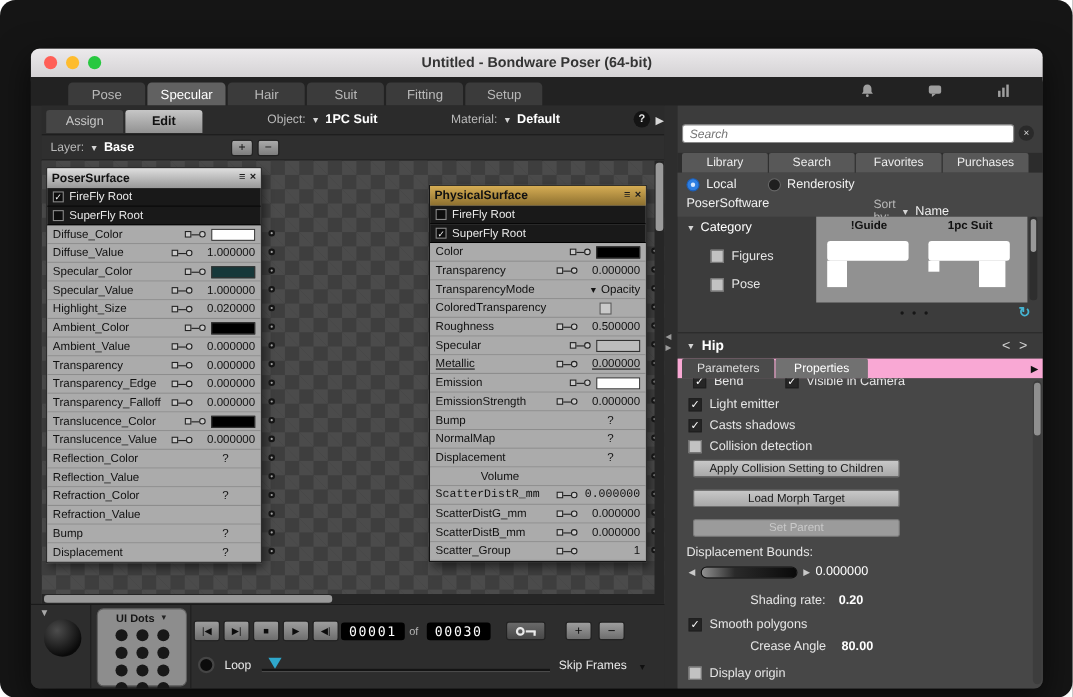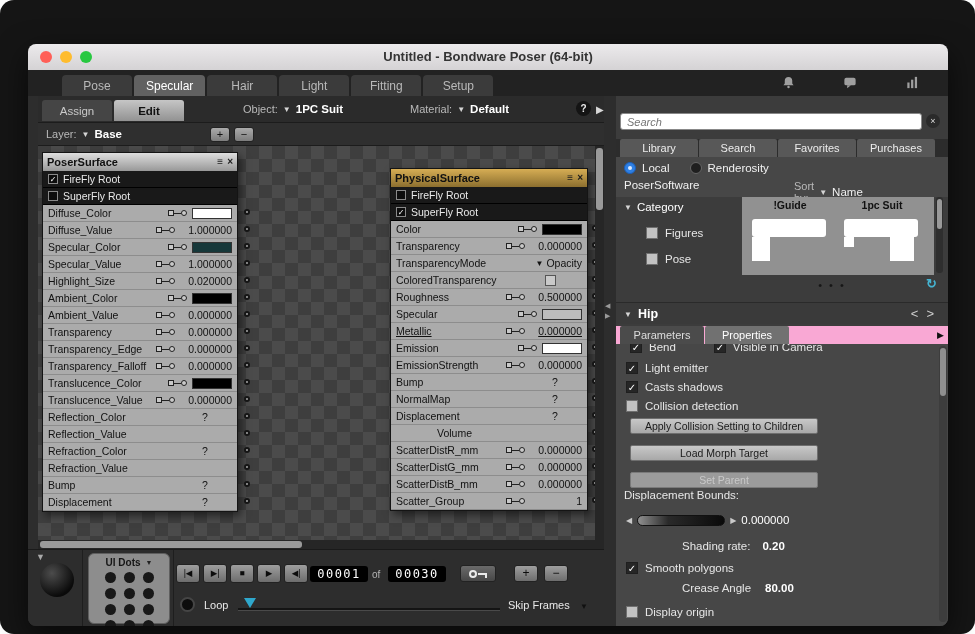--- a/index.html
+++ b/index.html
@@ -107,21 +107,21 @@
 .props{position:absolute;left:0;top:248px;width:332px;height:282px;background:#474747;overflow:hidden}
 .prow{display:flex;align-items:center;gap:7px;height:19px}
 .plab{font-size:11.5px;color:#e6e6e6}
 .cbx{width:12px;height:12px;border:1px solid #1f1f1f;background:#262626;color:#fff;font-size:10px;line-height:12px;text-align:center;display:inline-block;flex:0 0 auto}
 .cbx.off{background:#c2c2c2;border-color:#6f6f6f}
 .cliprow{position:absolute;left:14px;top:-7px;display:flex;gap:38px}
 .pchecks{position:absolute;left:10px;top:14px;display:flex;flex-direction:column}
 .pbtns{position:absolute;left:14px;top:74px;display:flex;flex-direction:column}
 .pbtn{width:188px;height:16px;margin-bottom:11px;background:linear-gradient(#c8c8c8,#a8a8a8);border:1px solid #6e6e6e;border-radius:2px;color:#1a1a1a;font-size:10.5px;text-align:center;line-height:15px}
 .pbtn.disabled{background:#9b9b9b;color:#c9c9c9;border-color:#7a7a7a}
-.dblabel{position:absolute;left:8px;top:145px;font-size:11.5px;color:#e6e6e6}
+.dblabel{position:absolute;left:8px;top:152px;font-size:11.5px;color:#e6e6e6}
 .sliderrow{position:absolute;left:10px;top:170px;display:flex;gap:5px;align-items:center}
 .dslider{width:88px;height:11px;border-radius:6px;background:linear-gradient(90deg,#909090,#2a2a2a 35%,#0a0a0a);border:1px solid #111}
 .slarrow{font-size:8px;color:#c9c9c9}
 .pvalue{font-size:11.5px;color:#fff;font-weight:bold}
 .shading{position:absolute;left:66px;top:196px;display:flex;gap:12px;align-items:center}
 .smoothrow{position:absolute;left:10px;top:214px}
 .crease{position:absolute;left:66px;top:238px;display:flex;gap:14px;align-items:center}
 .originrow{position:absolute;left:10px;top:258px}
 .pscroll{position:absolute;right:1px;top:2px;width:8px;height:276px;background:#3d3d3d;border-radius:4px}
 .pthumb{position:absolute;top:2px;left:1px;width:6px;height:48px;background:#8f8f8f;border-radius:3px}
@@ -165,21 +165,21 @@
         <span class="light l-grn"></span>
       </div>
       <div class="title">Untitled - Bondware Poser (64-bit)</div>
     </div>
 
     <div class="tabbar">
       <div class="roomtabs" id="room-tabs">
           <span class="roomtab">Pose</span>
           <span class="roomtab active">Specular</span>
           <span class="roomtab">Hair</span>
-          <span class="roomtab">Light</span>
+          <span class="roomtab">Suit</span>
           <span class="roomtab">Fitting</span>
           <span class="roomtab">Setup</span>
         </div>
       <div class="topicons">
         <span><svg width="15" height="15" viewBox="0 0 16 16">
               <path d="M8 2c-2.5 0-4 1.8-4 4v3L2.6 11h10.8L12 9V6c0-2.2-1.5-4-4-4z"></path>
               <circle cx="8" cy="12.8" r="1.3"></circle>
             </svg></span>
         <span><svg width="16" height="15" viewBox="0 0 16 16">
               <rect x="2" y="3" width="12" height="8" rx="2"></rect>
@@ -501,21 +501,21 @@
               </span>
               <span class="nrow" style="display: flex;">
                 <span class="nlabel">Displacement</span>
                 <span class="nval q">?</span>
                 <span class="nport"></span>
               </span>
               <span class="nrow" style="display: flex; padding-left: 46px;">
                 <span class="nlabel">Volume</span>
                 <span class="nport"></span>
               </span>
-              <span class="nrow" style="display: flex;">
+              <span class="nrow" style="display: flex; font-family: Liberation Mono, monospace;">
                 <span class="nlabel">ScatterDistR_mm</span>
                 <span class="conn">
                   <span class="c-sq"></span>
                   <span class="c-ln"></span>
                   <span class="c-ci"></span>
                 </span>
                 <span class="nval">0.000000</span>
                 <span class="nport"></span>
               </span>
               <span class="nrow" style="display: flex;">
@@ -574,21 +574,21 @@
         <div class="libtabs" id="lib-tabs">
             <span class="libtab">Library</span>
             <span class="libtab">Search</span>
             <span class="libtab">Favorites</span>
             <span class="libtab">Purchases</span>
           </div>
       </div>
 
       <div class="sources">
         <div class="srcline" id="src-line1" style="top:5px">
-            <span style="display: flex; gap: 6px; align-items: center; margin-right: 14px;">
+            <span style="display: flex; gap: 6px; align-items: center; margin-right: 22px;">
               <span class="radio on"></span>
               <span class="srclab">Local</span>
             </span>
             <span style="display: flex; gap: 6px; align-items: center; margin-right: 14px;">
               <span class="radio"></span>
               <span class="srclab">Renderosity</span>
             </span>
           </div>
         <div class="srcline" id="src-line2" style="top:22px">
           <span class="sortblock">

